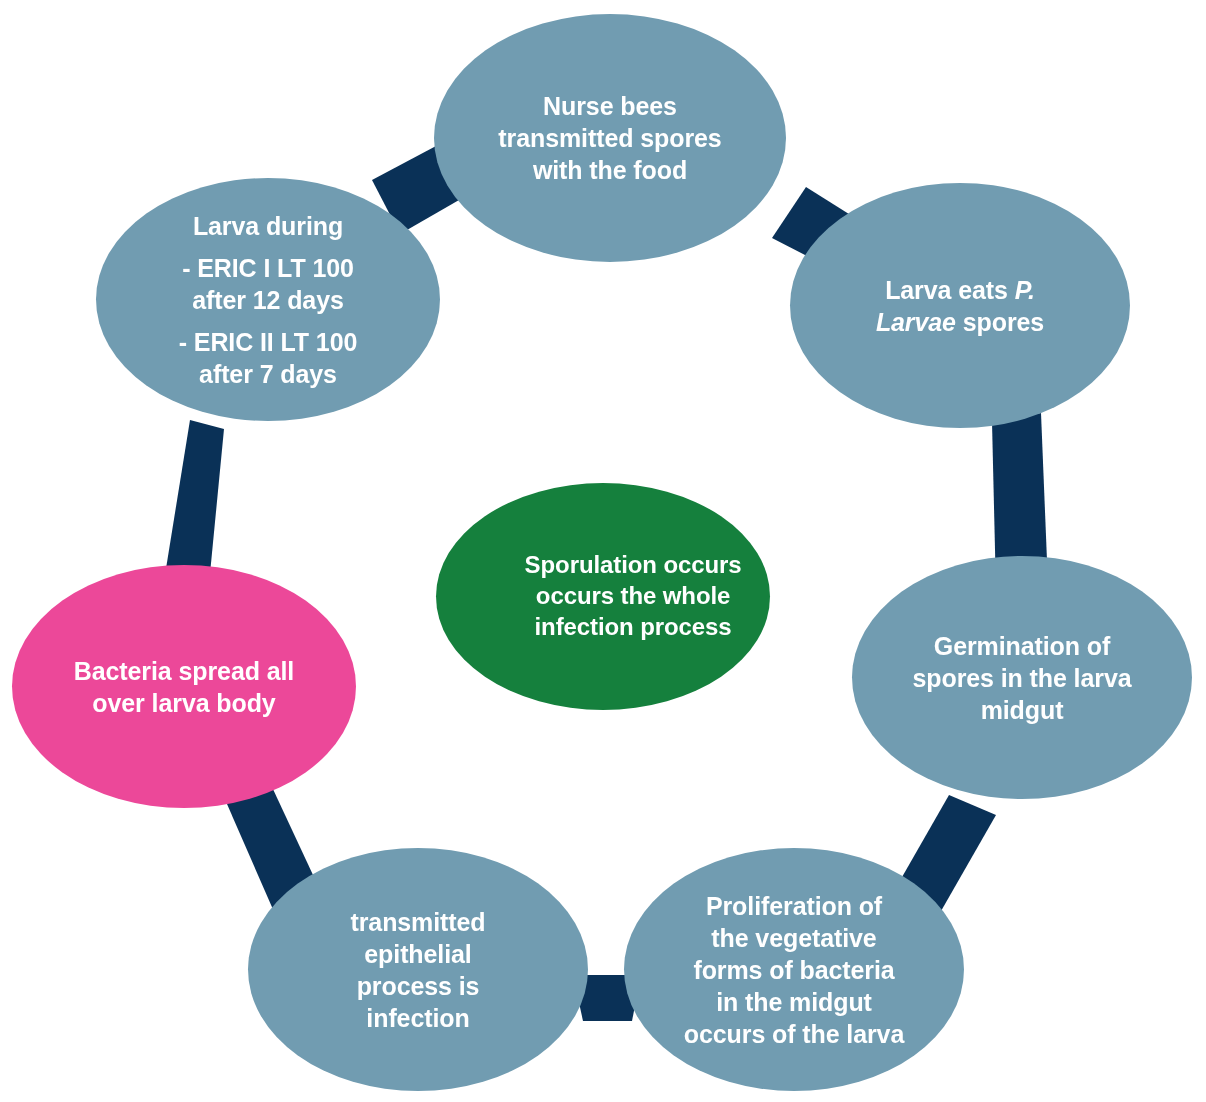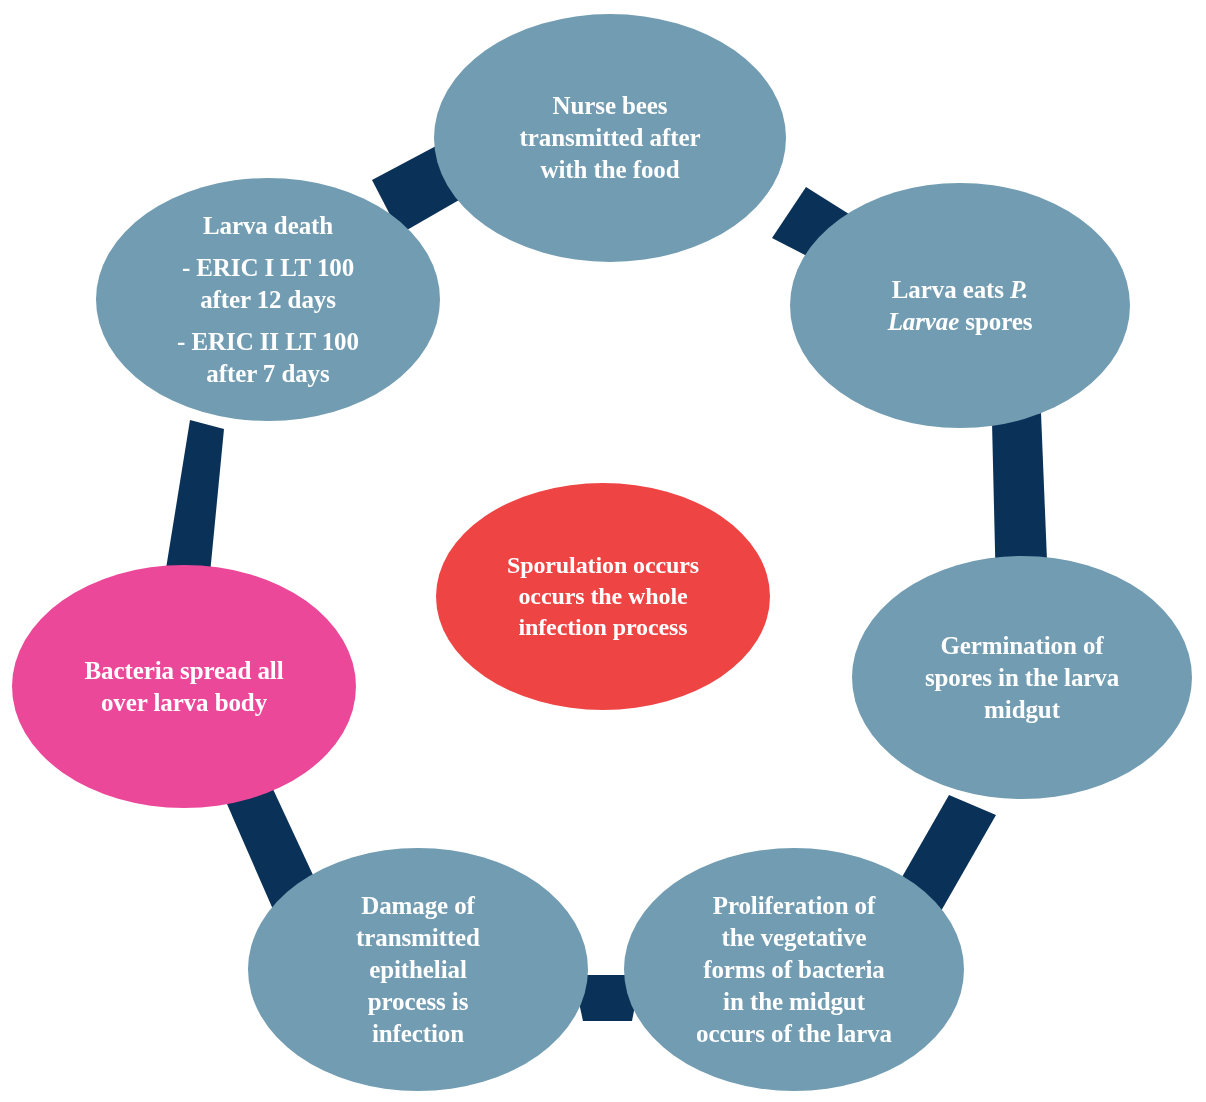--- a/index.html
+++ b/index.html
@@ -38,21 +38,20 @@
     border-radius: 50%;
     pointer-events: auto;
   }
   .node .node-text {
     width: 78%;
     line-height: 1.28;
     letter-spacing: -0.1px;
   }
   .node .node-text .ln {
     display: block;
-    font-family: Liberation Serif, serif;
   }
   .node .node-text .it {
     font-style: italic;
   }
   .node .node-text .gap {
     display: block;
     height: 0.40em;
   }
 
   
@@ -89,21 +88,21 @@
     <polygon fill="#0a3157" points="573,975 641,975 632,1021 583,1021"></polygon>
 
     <polygon fill="#0a3157" points="220,788 265,772 320,890 275,914"></polygon>
 
     <polygon fill="#0a3157" points="190,420 224,429 209,584 164,581"></polygon>
   </svg>
 
   <div class="node" id="node-top" style="background:#719cb1;">
     <div class="node-text">
       <span class="ln">Nurse bees</span>
-      <span class="ln">transmitted after</span>
+      <span class="ln">transmitted spores</span>
       <span class="ln">with the food</span>
     </div>
   </div>
 
   <div class="node" id="node-right-top" style="background:#719cb1;">
     <div class="node-text">
       <span class="ln">Larva eats <span class="it">P.</span></span>
       <span class="ln"><span class="it">Larvae</span> spores</span>
     </div>
   </div>
@@ -121,48 +120,47 @@
       <span class="ln">Proliferation of</span>
       <span class="ln">the vegetative</span>
       <span class="ln">forms of bacteria</span>
       <span class="ln">in the midgut</span>
       <span class="ln">occurs of the larva</span>
     </div>
   </div>
 
   <div class="node" id="node-bottom-l" style="background:#719cb1;">
     <div class="node-text">
-      <span class="ln">Damage of</span>
       <span class="ln">transmitted</span>
       <span class="ln">epithelial</span>
       <span class="ln">process is</span>
       <span class="ln">infection</span>
     </div>
   </div>
 
   <div class="node" id="node-left-bot" style="background:#ec4899;">
     <div class="node-text">
       <span class="ln">Bacteria spread all</span>
       <span class="ln">over larva body</span>
     </div>
   </div>
 
   <div class="node" id="node-left-top" style="background:#719cb1;">
     <div class="node-text">
-      <span class="ln">Larva death</span>
+      <span class="ln">Larva during</span>
       <span class="gap"></span>
       <span class="ln">- ERIC I LT 100</span>
       <span class="ln">after 12 days</span>
       <span class="gap"></span>
       <span class="ln">- ERIC II LT 100</span>
       <span class="ln">after 7 days</span>
     </div>
   </div>
 
-  <div class="node" id="node-center" style="background:#ef4444;">
+  <div class="node" id="node-center" style="background:#15803d;justify-content:flex-end;">
     <div class="node-text">
       <span class="ln">Sporulation occurs</span>
       <span class="ln">occurs the whole</span>
       <span class="ln">infection process</span>
     </div>
   </div>
 
 </div>
 
 </body></html>

